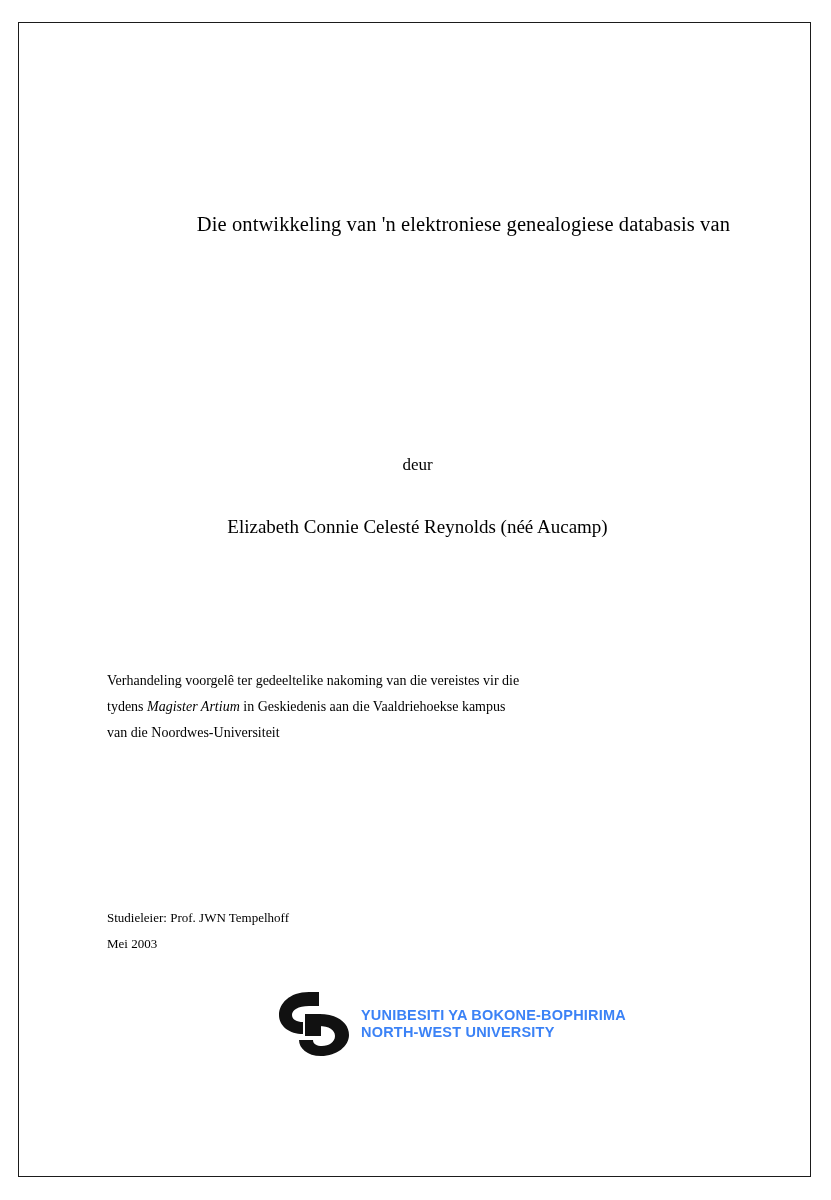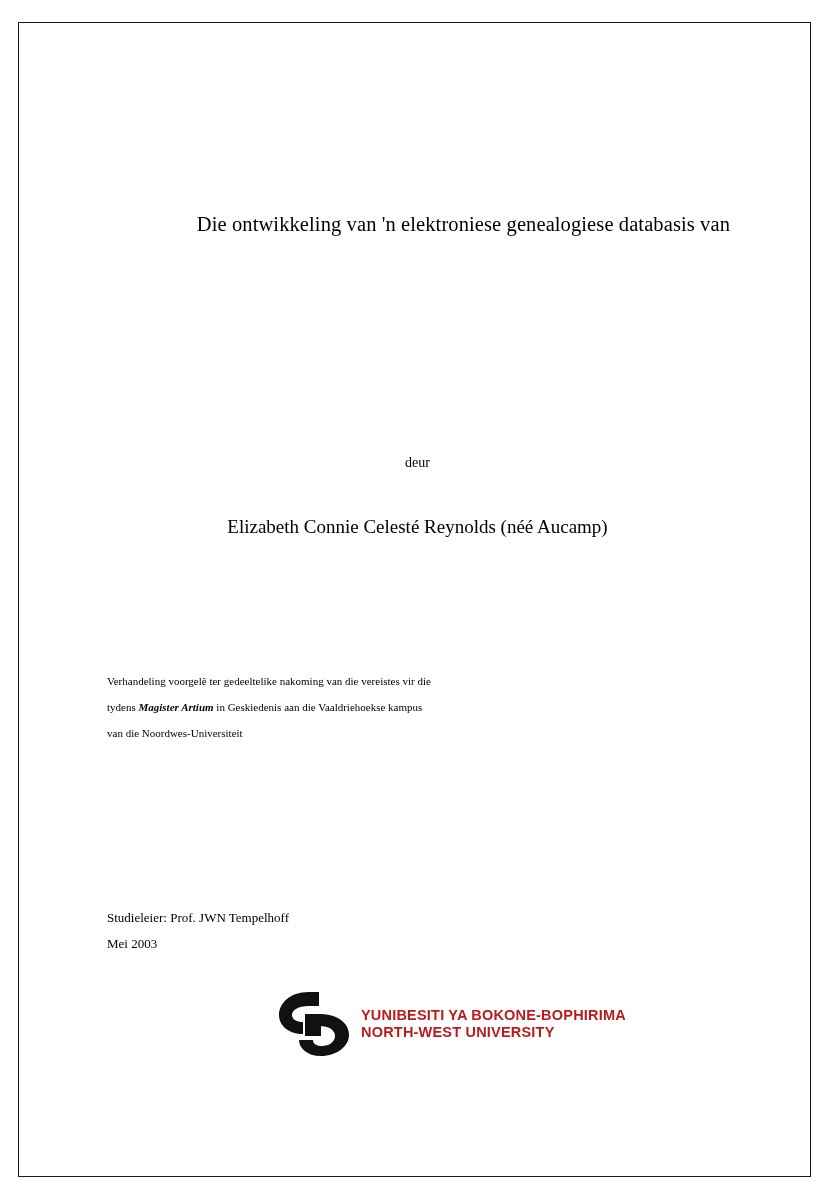--- a/index.html
+++ b/index.html
@@ -44,45 +44,44 @@
   .title-line {
     display: block;
     white-space: nowrap;
   }
   .byword {
     position: absolute;
     top: 432px;
     left: 0;
     width: 625px;
     text-align: center;
-    font-size: 14px;
+    font-size: 17px;
   }
   .author {
     position: absolute;
     top: 493px;
     left: 0;
     width: 625px;
     text-align: center;
     font-size: 19px;
   }
   .statement {
     position: absolute;
     top: 645px;
     left: 2px;
     width: 620px;
-    font-size: 11px;
+    font-size: 14px;
     line-height: 26px;
   }
   .statement .justified {
     text-align: justify;
     text-justify: inter-word;
   }
   .statement em {
     font-style: italic;
-    font-weight: bold;
   }
   .supervisor-block {
     position: absolute;
     top: 882px;
     left: 2px;
     width: 500px;
     font-size: 13px;
     line-height: 26px;
   }
   .logo-row {
@@ -100,21 +99,21 @@
     position: relative;
     flex: 0 0 auto;
     margin-right: 8px;
   }
   .logo-text {
     font-family: "Liberation Sans", sans-serif;
     font-size: 14.5px;
     line-height: 17.5px;
     font-weight: 700;
     letter-spacing: 0.2px;
-    color: #b91c1c;
+    color: #3b82f6;
     white-space: nowrap;
   }
   .logo-text span {
     display: block;
   }
 </style>
 </head>
 <body>
 
 <div class="page-frame">

